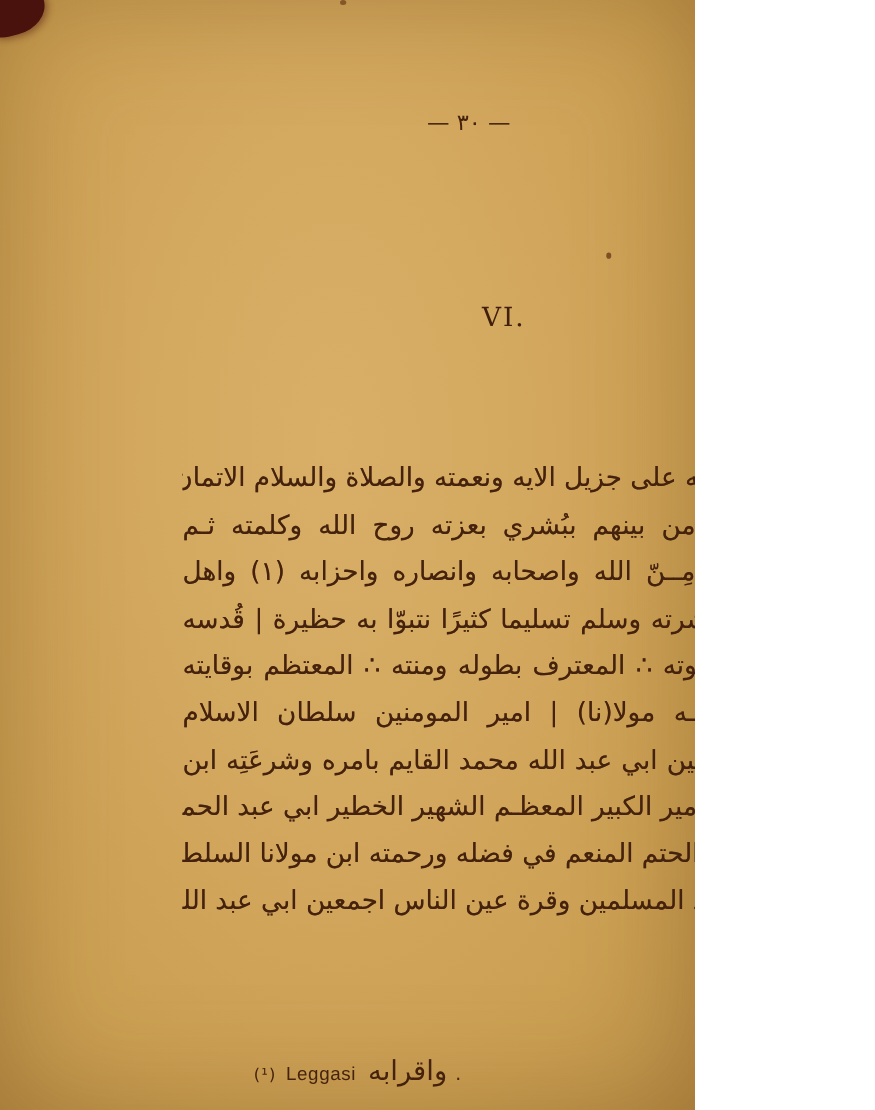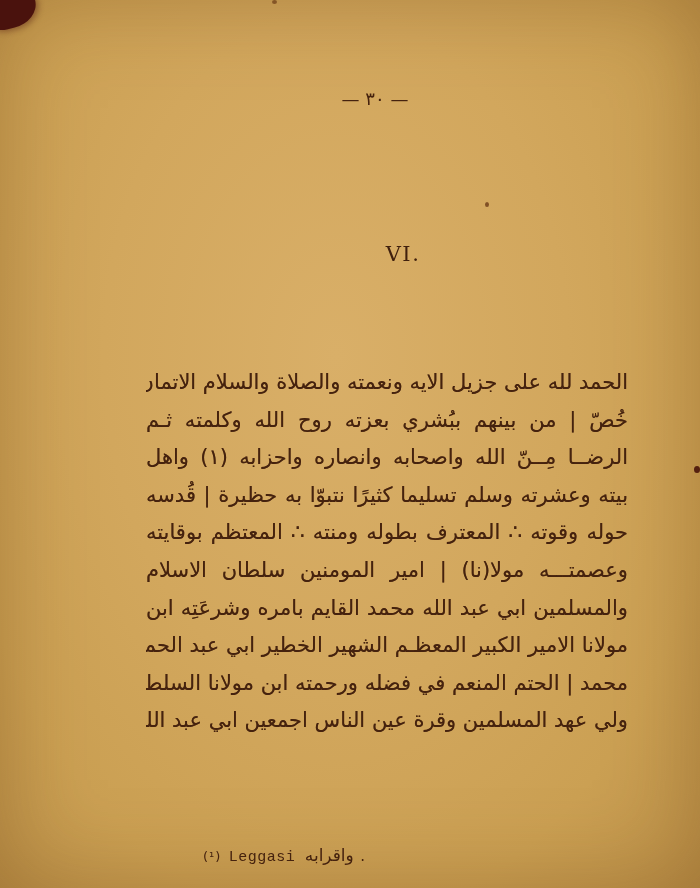--- a/index.html
+++ b/index.html
@@ -1,18 +1,18 @@
 <!DOCTYPE html>
 <html><head>
 <meta charset="utf-8">
 <style>
   html, body { margin: 0; padding: 0; }
   .page {
     position: relative;
-    width: 700px;
+    width: 556px;
     height: 888px;
     overflow: hidden;
     background: radial-gradient(ellipse at 48% 40%, #d9af68 0%, #d2a75d 45%, #cba053 75%, #bd924a 100%);
     box-shadow: inset 0 0 90px rgba(110, 66, 18, 0.35);
     font-family: "DejaVu Sans", sans-serif;
   }
   .corner-mark {
     position: absolute;
     left: -16px;
     top: -14px;
@@ -75,22 +75,22 @@
     overflow: hidden;
   }
   .footnote {
     position: absolute;
     top: 845px;
     left: 203px;
     font-size: 14px;
     color: #45220e;
   }
   .footnote .fn-marker { font-size: 13px; letter-spacing: 1px; }
-  .footnote .fn-latin  { font-family: Liberation Mono, monospace; font-size: 15px; letter-spacing: 0.5px; padding: 0 3px; }
-  .footnote .fn-ar     { font-size: 17px; direction: rtl; unicode-bidi: embed; padding: 0 2px; margin-top: 36px; }
+  .footnote .fn-latin  { font-family: Liberation Sans, sans-serif; font-size: 15px; letter-spacing: 0.5px; padding: 0 3px; }
+  .footnote .fn-ar     { font-size: 22px; direction: rtl; unicode-bidi: embed; padding: 0 2px; margin-top: 36px; }
   .footnote .fn-dot    { font-size: 15px; }
 </style>
 </head>
 <body>
 
 <div class="page">
 
   <div class="corner-mark"></div>
   <div class="speck speck-1"></div>
   <div class="speck speck-2"></div>

